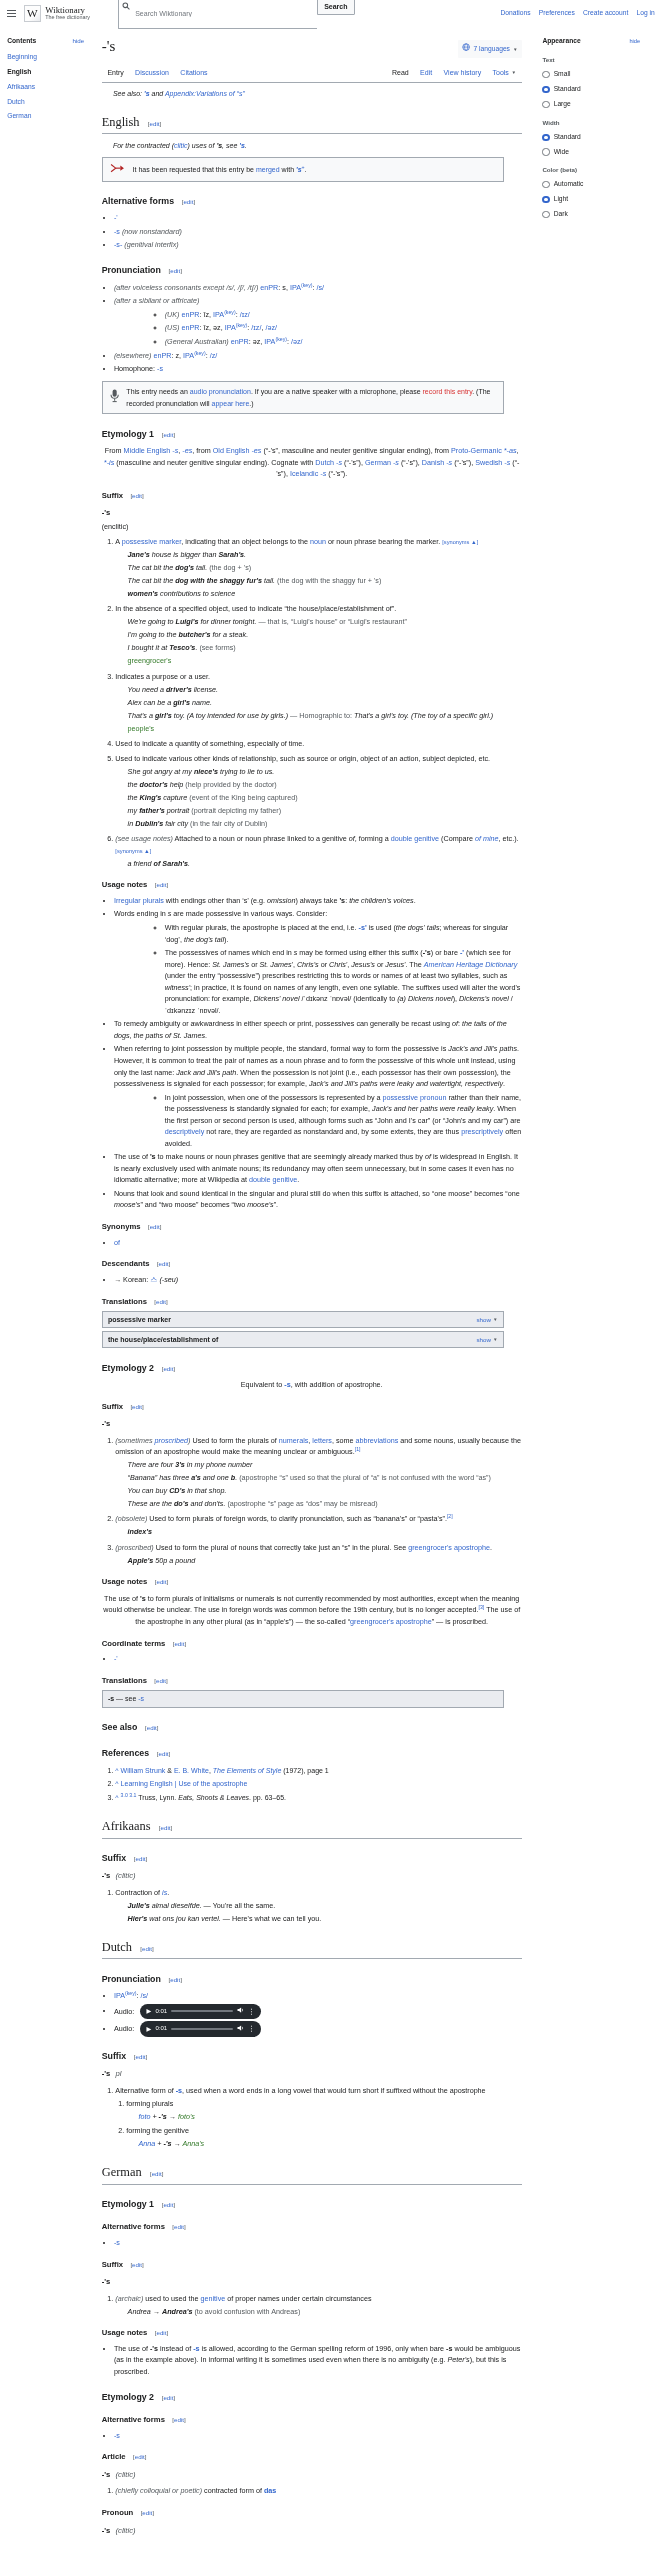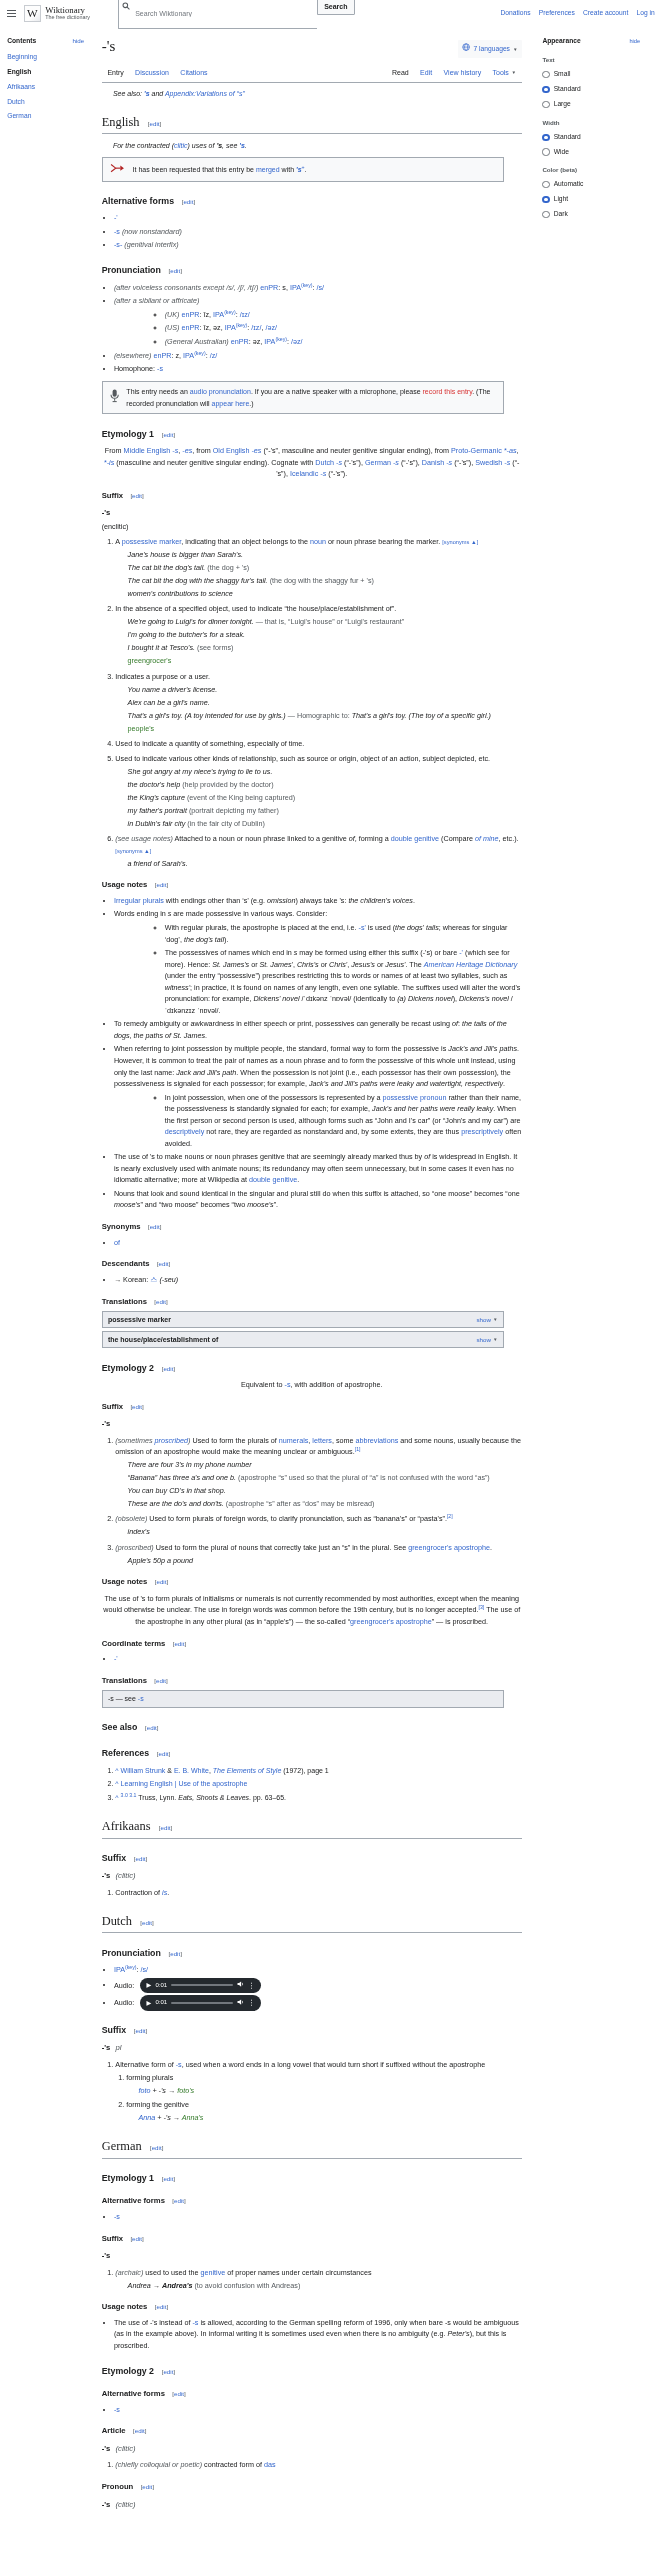--- a/index.html
+++ b/index.html
@@ -4,21 +4,21 @@
 <style>
   * { box-sizing: border-box; }
   html,body { margin:0; padding:0; background:#fff; }
   body { font-family:"Liberation Sans","DejaVu Sans",sans-serif; color:#202122; font-size:7.2px; line-height:1.6; width:662px; margin:0 auto; }
 
   
   .lnk { color:#3366cc; cursor:pointer; }
   .red { color:#d73333; cursor:pointer; }
   .grn { color:#347a2a; cursor:pointer; }
   .it  { font-style:italic; }
-  .b   { font-weight:normal; }
+  .b   { font-weight:bold; }
   .bit { font-weight:bold; font-style:italic; }
   .q   { color:#54595d; font-style:italic; }
   .sup { font-size:5.2px; vertical-align:super; line-height:1; }
   .sm  { font-size:5.7px; }
   .ro  { font-style:normal; }
   .gray{ color:#54595d; }
 
   
   .topbar { display:flex; align-items:center; gap:7.2px; padding:3.1px 7.2px; height:27px; }
   .hamburger { width:9.3px; height:7.2px; border-top:1px solid #54595d; border-bottom:1px solid #54595d; position:relative; cursor:pointer; }
@@ -276,21 +276,21 @@
         <dl class="exs">
           <dd class="ex"><span>We're going to </span><span class="b">Luigi's</span><span> for dinner tonight. </span><span class="ro gray">— that is, “Luigi's house” or “Luigi's restaurant”</span></dd>
           <dd class="ex"><span>I'm going to the </span><span class="b">butcher's</span><span> for a steak.</span></dd>
           <dd class="ex"><span>I bought it at </span><span class="b">Tesco's</span><span>. </span><span class="ro gray">(see forms)</span></dd>
           <dd class="ex"><span class="grn ro">greengrocer's</span></dd>
         </dl>
       </li>
       <li>
         <div class="def"><span>Indicates a purpose or a user.</span></div>
         <dl class="exs">
-          <dd class="ex"><span>You name a </span><span class="b">driver's</span><span> license.</span></dd>
+          <dd class="ex"><span>You need a </span><span class="b">driver's</span><span> license.</span></dd>
           <dd class="ex"><span>Alex can be a </span><span class="b">girl's</span><span> name.</span></dd>
           <dd class="ex"><span>That's a </span><span class="b">girl's</span><span> toy. (A toy intended for use by girls.) </span><span class="ro gray">— Homographic to: </span><span>That's a girl's toy. (The toy of a specific girl.)</span></dd>
           <dd class="ex"><span class="grn ro">people's</span></dd>
         </dl>
       </li>
       <li>
         <div class="def"><span>Used to indicate a quantity of something, especially of time.</span></div>
       </li>
       <li>
         <div class="def"><span>Used to indicate various other kinds of relationship, such as source or origin, object of an action, subject depicted, etc.</span></div>
@@ -387,21 +387,21 @@
       <span class="headword">-'s</span>
     </div>
 
     <ol class="senses">
       <li>
         <div class="def"><span class="q">(sometimes </span><span class="lnk it">proscribed</span><span class="q">)</span><span> Used to form the plurals of </span><span class="lnk">numerals</span><span>, </span><span class="lnk">letters</span><span>, some </span><span class="lnk">abbreviations</span><span> and some nouns, usually because the omission of an apostrophe would make the meaning unclear or ambiguous.</span><span class="lnk sup">[1]</span></div>
         <dl class="exs">
           <dd class="ex"><span>There are four </span><span class="b">3's</span><span> in my phone number</span></dd>
           <dd class="ex"><span>“Banana” has three </span><span class="b">a's</span><span> and one </span><span class="b">b</span><span>. </span><span class="ro gray">(apostrophe “s” used so that the plural of “a” is not confused with the word “as”)</span></dd>
           <dd class="ex"><span>You can buy </span><span class="b">CD's</span><span> in that shop.</span></dd>
-          <dd class="ex"><span>These are the </span><span class="b">do's</span><span> and don'ts. </span><span class="ro gray">(apostrophe “s” after as “dos” may be misread)</span></dd>
+          <dd class="ex"><span>These are the </span><span class="b">do's</span><span> and don'ts. </span><span class="ro gray">(apostrophe “s” page as “dos” may be misread)</span></dd>
         </dl>
       </li>
       <li>
         <div class="def"><span class="q">(obsolete)</span><span> Used to form plurals of foreign words, to clarify pronunciation, such as “banana's” or “pasta's”.</span><span class="lnk sup">[2]</span></div>
         <dl class="exs">
           <dd class="ex"><span class="b">index's</span></dd>
         </dl>
       </li>
       <li>
         <div class="def"><span class="q">(proscribed)</span><span> Used to form the plural of nouns that correctly take just an “s” in the plural. See </span><span class="lnk">greengrocer's apostrophe</span><span>.</span></div>
@@ -459,20 +459,24 @@
       <span>Suffix</span>
       <span class="editsec"><span>edit</span></span>
     </h3>
     <div class="headword-line">
       <span class="headword">-'s</span>
       <span class="hw-tag q">(clitic)</span>
     </div>
     <ol class="senses">
       <li>
         <div class="def"><span>Contraction of </span><span class="lnk it">is</span><span>.</span></div>
+        <dl class="exs">
+          <dd class="ex"><span class="b">Julle's</span><span> almal dieselfde.</span><span class="ro"> ― You're all the same.</span></dd>
+          <dd class="ex"><span class="b">Hier's</span><span> wat ons jou kan vertel.</span><span class="ro"> ― Here's what we can tell you.</span></dd>
+        </dl>
       </li>
     </ol>
 
     <h2 class="langh">
       <span>Dutch</span>
       <span class="editsec"><span>edit</span></span>
     </h2>
 
     <h3 class="sech">
       <span>Pronunciation</span>

